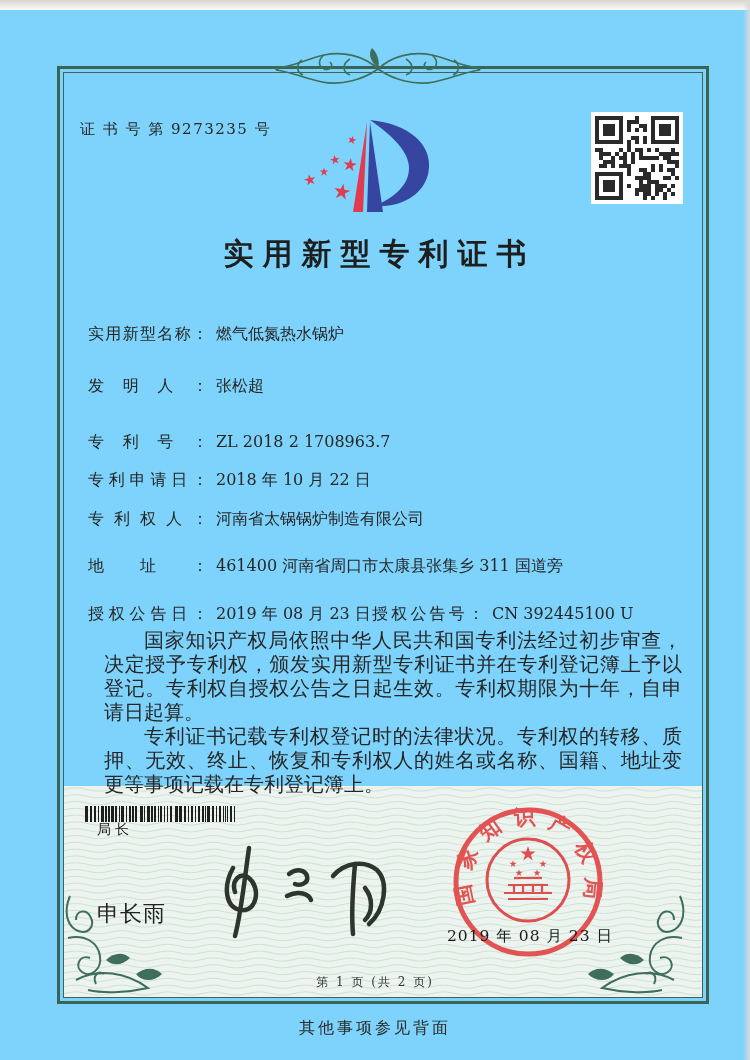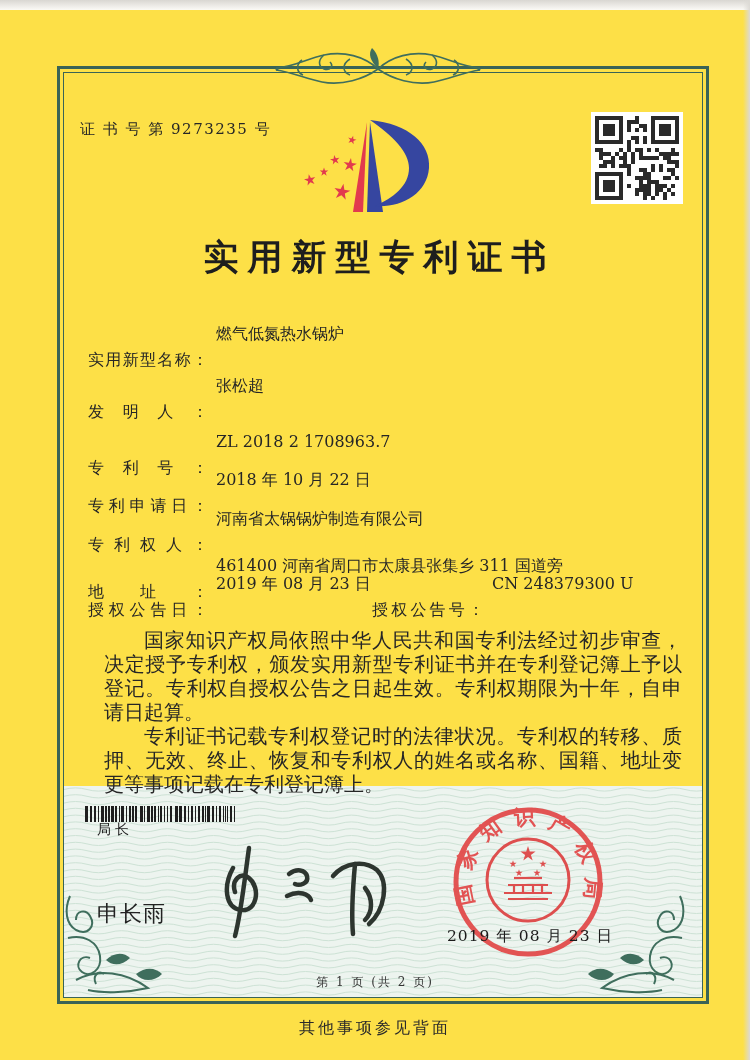--- a/index.html
+++ b/index.html
@@ -1,33 +1,33 @@
 <!DOCTYPE html>
 <html><head>
 <meta charset="utf-8">
 <style>
   html,body{margin:0;padding:0;background:#e8e7e3;}
-  .page{position:relative;width:750px;height:1060px;background:#fde047;overflow:hidden;
+  .page{position:relative;width:750px;height:1060px;background:#7dd3fc;overflow:hidden;
         font-family:"DejaVu Serif","Liberation Serif",serif;color:#262626;}
   .scan-top{position:absolute;left:0;top:0;width:100%;height:10px;
         background:linear-gradient(#d9d7d2,#fbfaf6);}
   .scan-right{position:absolute;right:0;top:0;width:7px;height:100%;
         background:linear-gradient(90deg,rgba(0,0,0,0),#dcdad5);}
   .frame{position:absolute;left:57px;top:66px;width:652px;height:938px;
         border:3px solid #3a6456;box-sizing:border-box;}
   .frame-inner{position:absolute;inset:3px;border:1px solid #3a6456;}
   .band{position:absolute;left:64px;top:786px;width:638px;height:211px;}
   .band svg{position:absolute;inset:0;}
   .cert-no{position:absolute;left:80px;top:120px;font-size:15px;letter-spacing:1.5px;}
   .logo{position:absolute;left:293px;top:110px;}
   .qr{position:absolute;left:591px;top:112px;background:#ffffff;}
   .title{position:absolute;left:0;top:234px;width:100%;margin:0;text-align:center;
-        font-size:35px;font-weight:700;letter-spacing:9px;text-indent:9px;color:#1e1e1e;}
+        font-size:30px;font-weight:700;letter-spacing:9px;text-indent:9px;color:#1e1e1e;}
   .row{position:absolute;left:88px;width:580px;display:flex;font-size:16px;line-height:27px;}
-  .lbl{flex:none;width:120px;text-align:justify;text-align-last:justify;margin-right:8px;margin-top:26px;}
+  .lbl{flex:none;width:120px;text-align:justify;text-align-last:justify;margin-right:8px;}
   .grant{position:absolute;left:284px;top:0;display:flex;}
   .grant .lbl{width:112px;}
   .paras{position:absolute;left:104px;top:628px;width:578px;font-size:20px;
         line-height:24px;text-align:justify;}
   .paras p{margin:0;text-indent:2em;}
   .barcode{position:absolute;left:85px;top:806px;}
   .signer-title{position:absolute;left:97px;top:821px;font-size:14px;letter-spacing:4px;
         font-family:"DejaVu Sans","Liberation Sans",sans-serif;color:#222;}
   .signer-name{position:absolute;left:97px;top:899px;font-size:22px;letter-spacing:1px;
         font-family:Liberation Mono, monospace;color:#222;}
@@ -365,26 +365,26 @@
     <span class="val">2018 年 10 月 22 日</span>
   </div>
   <div class="row" style="top:505px">
     <span class="lbl">专利权人：</span>
     <span class="val">河南省太锅锅炉制造有限公司</span>
   </div>
   <div class="row" style="top:552px">
     <span class="lbl">地址：</span>
     <span class="val">461400 河南省周口市太康县张集乡 311 国道旁</span>
   </div>
-  <div class="row" style="top:570px">
+  <div class="row" style="top:600px">
     <span class="lbl">授权公告日：</span>
     <span class="val">2019 年 08 月 23 日</span>
     <span class="grant">
       <span class="lbl">授权公告号：</span>
-      <span class="val">CN 248379300 U</span>
+      <span class="val">CN 392445100 U</span>
     </span>
   </div>
 
   <div class="paras">
     <p>国家知识产权局依照中华人民共和国专利法经过初步审查，决定授予专利权，颁发实用新型专利证书并在专利登记簿上予以登记。专利权自授权公告之日起生效。专利权期限为十年，自申请日起算。</p>
     <p>专利证书记载专利权登记时的法律状况。专利权的转移、质押、无效、终止、恢复和专利权人的姓名或名称、国籍、地址变更等事项记载在专利登记簿上。</p>
   </div>
 
   <svg class="barcode" id="barcodesvg" width="152" height="16">
       <rect x="0" y="0" width="3" height="16" fill="#1e1e1e"></rect>

